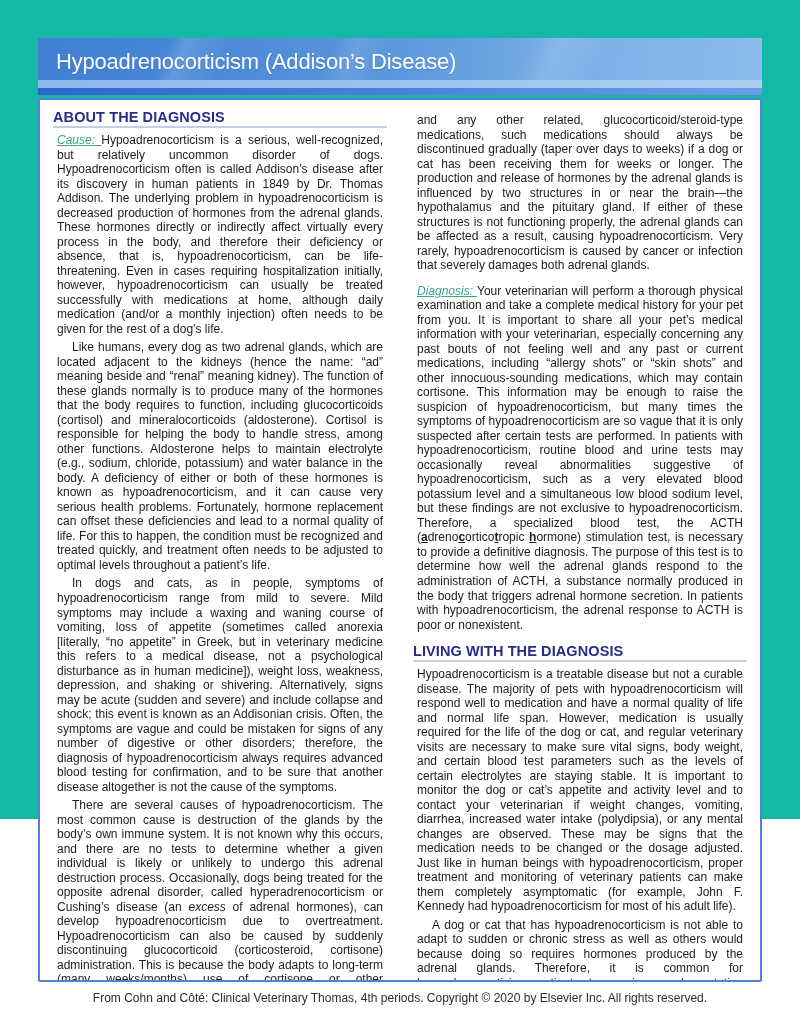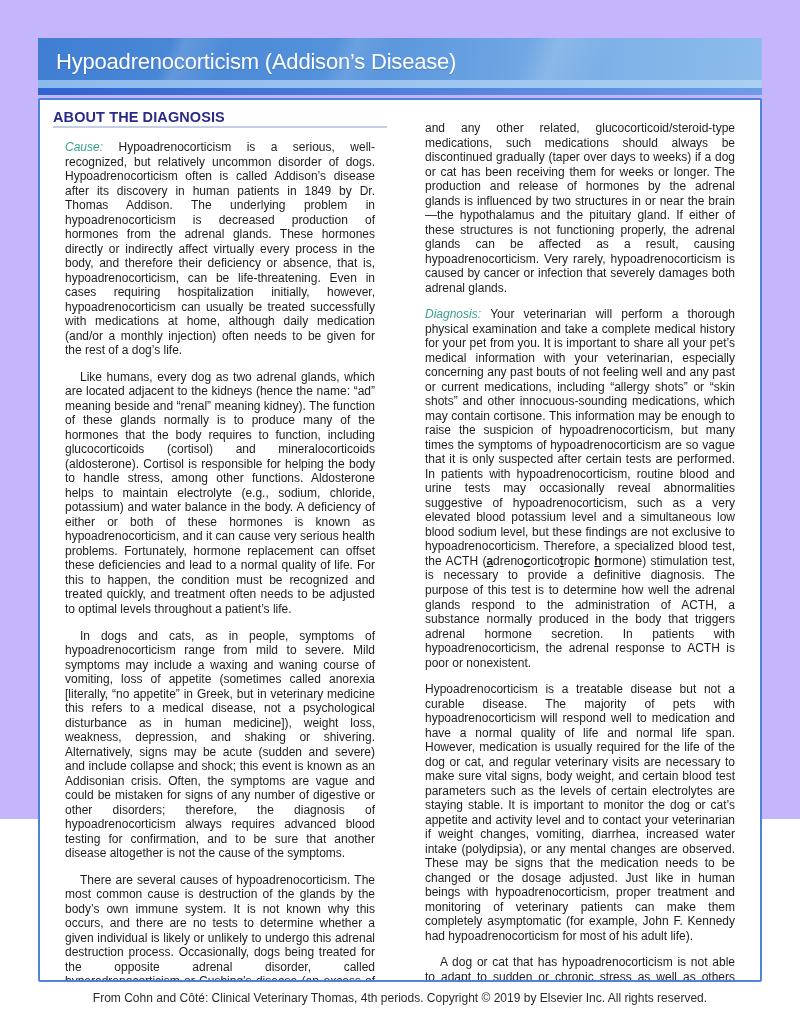--- a/index.html
+++ b/index.html
@@ -2,21 +2,21 @@
 <html lang="en"><head>
 <meta charset="utf-8">
 <style>
   html, body { margin: 0; padding: 0; background: #ffffff; }
   body {
     width: 800px; height: 1024px;
     font-family: "Liberation Sans", sans-serif;
     position: relative;
     overflow: hidden;
   }
-  .page { position: relative; width: 800px; height: 819px; background: #c4b5fd; }
+  .page { position: relative; width: 800px; height: 819px; background: #14b8a6; }
 
   
   .banner {
     position: absolute; left: 38px; top: 38px; width: 724px; height: 57px;
     background:
       linear-gradient(112deg, rgba(255,255,255,0) 18%, rgba(255,255,255,0.14) 20%, rgba(255,255,255,0) 26%,
                        rgba(255,255,255,0) 40%, rgba(255,255,255,0.12) 43%, rgba(255,255,255,0) 48%,
                        rgba(255,255,255,0) 66%, rgba(255,255,255,0.16) 70%, rgba(255,255,255,0) 77%),
       linear-gradient(95deg, #3f7ed2 0%, #5794dc 45%, #7fb2e8 80%, #8dbcec 100%);
   }
@@ -48,28 +48,28 @@
   .col { flex: 1 1 0; min-width: 0; }
 
   .section-heading {
     color: #2a2b86; font-weight: bold; font-size: 14.5px; letter-spacing: 0.1px;
     border-bottom: 2px solid #c3cfe2; padding-bottom: 1px;
     margin: 0 0 5px 0;
   }
   .gap-before { margin-top: 11px !important; }
 
   p.body-para {
-    margin: 12px; text-align: justify;
+    margin: 4px; text-align: justify;
     font-size: 12px; line-height: 1.21; color: #1c1c1c;
   }
   p.para-indent { text-indent: 15px; }
 
   
   .run-n  { }
-  .run-lead { color: #3aa18e; font-style: italic; }
+  .run-lead { color: #3aa18e; font-style: italic; text-decoration: underline; }
   .run-bi { font-weight: normal; font-style: italic; }
   .run-bu { font-weight: bold; text-decoration: underline; }
   .run-i  { }
 
   
   .footer {
     position: absolute; left: 0; right: 0; top: 991px;
     text-align: center; font-size: 12px; color: #2b2b2b;
   }
 </style>
@@ -91,22 +91,23 @@
       <p class="body-para"><span class="run-lead">Cause: </span><span class="run-n">Hypoadrenocorticism is a serious, well-recognized, but relatively uncommon disorder of dogs. Hypoadrenocorticism often is called Addison’s disease after its discovery in human patients in 1849 by Dr. Thomas Addison. The underlying problem in hypoadrenocorticism is decreased production of hormones from the adrenal glands. These hormones directly or indirectly affect virtually every process in the body, and therefore their deficiency or absence, that is, hypoadrenocorticism, can be life-threatening. Even in cases requiring hospitalization initially, however, hypoadrenocorticism can usually be treated successfully with medications at home, although daily medication (and/or a monthly injection) often needs to be given for the rest of a dog’s life.</span></p>
       <p class="body-para para-indent"><span class="run-n">Like humans, every dog as two adrenal glands, which are located adjacent to the kidneys (hence the name: “ad” meaning beside and “renal” meaning kidney). The function of these glands normally is to produce many of the hormones that the body requires to function, including glucocorticoids (cortisol) and mineralocorticoids (aldosterone). Cortisol is responsible for helping the body to handle stress, among other functions. Aldosterone helps to maintain electrolyte (e.g., sodium, chloride, potassium) and water balance in the body. A deficiency of either or both of these hormones is known as hypoadrenocorticism, and it can cause very serious health problems. Fortunately, hormone replacement can offset these deficiencies and lead to a normal quality of life. For this to happen, the condition must be recognized and treated quickly, and treatment often needs to be adjusted to optimal levels throughout a patient’s life.</span></p>
       <p class="body-para para-indent"><span class="run-n">In dogs and cats, as in people, symptoms of hypoadrenocorticism range from mild to severe. Mild symptoms may include a waxing and waning course of vomiting, loss of appetite (sometimes called anorexia [literally, “no appetite” in Greek, but in veterinary medicine this refers to a medical disease, not a psychological disturbance as in human medicine]), weight loss, weakness, depression, and shaking or shivering. Alternatively, signs may be acute (sudden and severe) and include collapse and shock; this event is known as an Addisonian crisis. Often, the symptoms are vague and could be mistaken for signs of any number of digestive or other disorders; therefore, the diagnosis of hypoadrenocorticism always requires advanced blood testing for confirmation, and to be sure that another disease altogether is not the cause of the symptoms.</span></p>
       <p class="body-para para-indent"><span class="run-n">There are several causes of hypoadrenocorticism. The most common cause is destruction of the glands by the body’s own immune system. It is not known why this occurs, and there are no tests to determine whether a given individual is likely or unlikely to undergo this adrenal destruction process. Occasionally, dogs being treated for the opposite adrenal disorder, called hyperadrenocorticism or Cushing’s disease (an </span><span class="run-bi">excess</span><span class="run-n"> of adrenal hormones), can develop hypoadrenocorticism due to overtreatment. Hypoadrenocorticism can also be caused by suddenly discontinuing glucocorticoid (corticosteroid, cortisone) administration. This is because the body adapts to long-term (many weeks/months) use of cortisone or other glucocorticoid-containing drugs by reducing its own production of those substances from the adrenal glands; when the drugs are stopped suddenly, the adrenal glands have atrophied and are not able to resume normal hormone production, which causes a state of hypoadrenocorticism. Therefore, in any dog or cat receiving cortisone</span></p>
     </div>
 
     <div class="col">
       <p class="body-para"><span class="run-n">and any other related, glucocorticoid/steroid-type medications, such medications should always be discontinued gradually (taper over days to weeks) if a dog or cat has been receiving them for weeks or longer. The production and release of hormones by the adrenal glands is influenced by two structures in or near the brain—the hypothalamus and the pituitary gland. If either of these structures is not functioning properly, the adrenal glands can be affected as a result, causing hypoadrenocorticism. Very rarely, hypoadrenocorticism is caused by cancer or infection that severely damages both adrenal glands.</span></p>
       <p class="body-para gap-before"><span class="run-lead">Diagnosis: </span><span class="run-n">Your veterinarian will perform a thorough physical examination and take a complete medical history for your pet from you. It is important to share all your pet’s medical information with your veterinarian, especially concerning any past bouts of not feeling well and any past or current medications, including “allergy shots” or “skin shots” and other innocuous-sounding medications, which may contain cortisone. This information may be enough to raise the suspicion of hypoadrenocorticism, but many times the symptoms of hypoadrenocorticism are so vague that it is only suspected after certain tests are performed. In patients with hypoadrenocorticism, routine blood and urine tests may occasionally reveal abnormalities suggestive of hypoadrenocorticism, such as a very elevated blood potassium level and a simultaneous low blood sodium level, but these findings are not exclusive to hypoadrenocorticism. Therefore, a specialized blood test, the ACTH (</span><span class="run-bu">a</span><span class="run-n">dreno</span><span class="run-bu">c</span><span class="run-n">ortico</span><span class="run-bu">t</span><span class="run-n">ropic </span><span class="run-bu">h</span><span class="run-n">ormone) stimulation test, is necessary to provide a definitive diagnosis. The purpose of this test is to determine how well the adrenal glands respond to the administration of ACTH, a substance normally produced in the body that triggers adrenal hormone secretion. In patients with hypoadrenocorticism, the adrenal response to ACTH is poor or nonexistent.</span></p>
 
+      <h2 class="section-heading gap-before">LIVING WITH THE DIAGNOSIS</h2>
       <p class="body-para"><span class="run-n">Hypoadrenocorticism is a treatable disease but not a curable disease. The majority of pets with hypoadrenocorticism will respond well to medication and have a normal quality of life and normal life span. However, medication is usually required for the life of the dog or cat, and regular veterinary visits are necessary to make sure vital signs, body weight, and certain blood test parameters such as the levels of certain electrolytes are staying stable. It is important to monitor the dog or cat’s appetite and activity level and to contact your veterinarian if weight changes, vomiting, diarrhea, increased water intake (polydipsia), or any mental changes are observed. These may be signs that the medication needs to be changed or the dosage adjusted. Just like in human beings with hypoadrenocorticism, proper treatment and monitoring of veterinary patients can make them completely asymptomatic (for example, John F. Kennedy had hypoadrenocorticism for most of his adult life).</span></p>
       <p class="body-para para-indent"><span class="run-n">A dog or cat that has hypoadrenocorticism is not able to adapt to sudden or chronic stress as well as others would because doing so requires hormones produced by the adrenal glands. Therefore, it is common for hypoadrenocorticism patients to require supplementation with certain additional medication from time to time in periods of stress (e.g., new arrival in the household, travel, or other activity outside the daily routine).</span></p>
 
     </div>
 
   </div>
 
-  <div class="footer"><span class="run-i">From Cohn and Côté: </span><span class="run-n">Clinical Veterinary Thomas, </span><span class="run-i">4th periods. </span><span class="run-i">Copyright © 2019 by Elsevier Inc. All rights reserved.</span></div>
+  <div class="footer"><span class="run-i">From Cohn and Côté: </span><span class="run-n">Clinical Veterinary Thomas, </span><span class="run-i">4th periods. </span><span class="run-i">Copyright © 2020 by Elsevier Inc. All rights reserved.</span></div>
 
 </div>
 
 </body></html>

